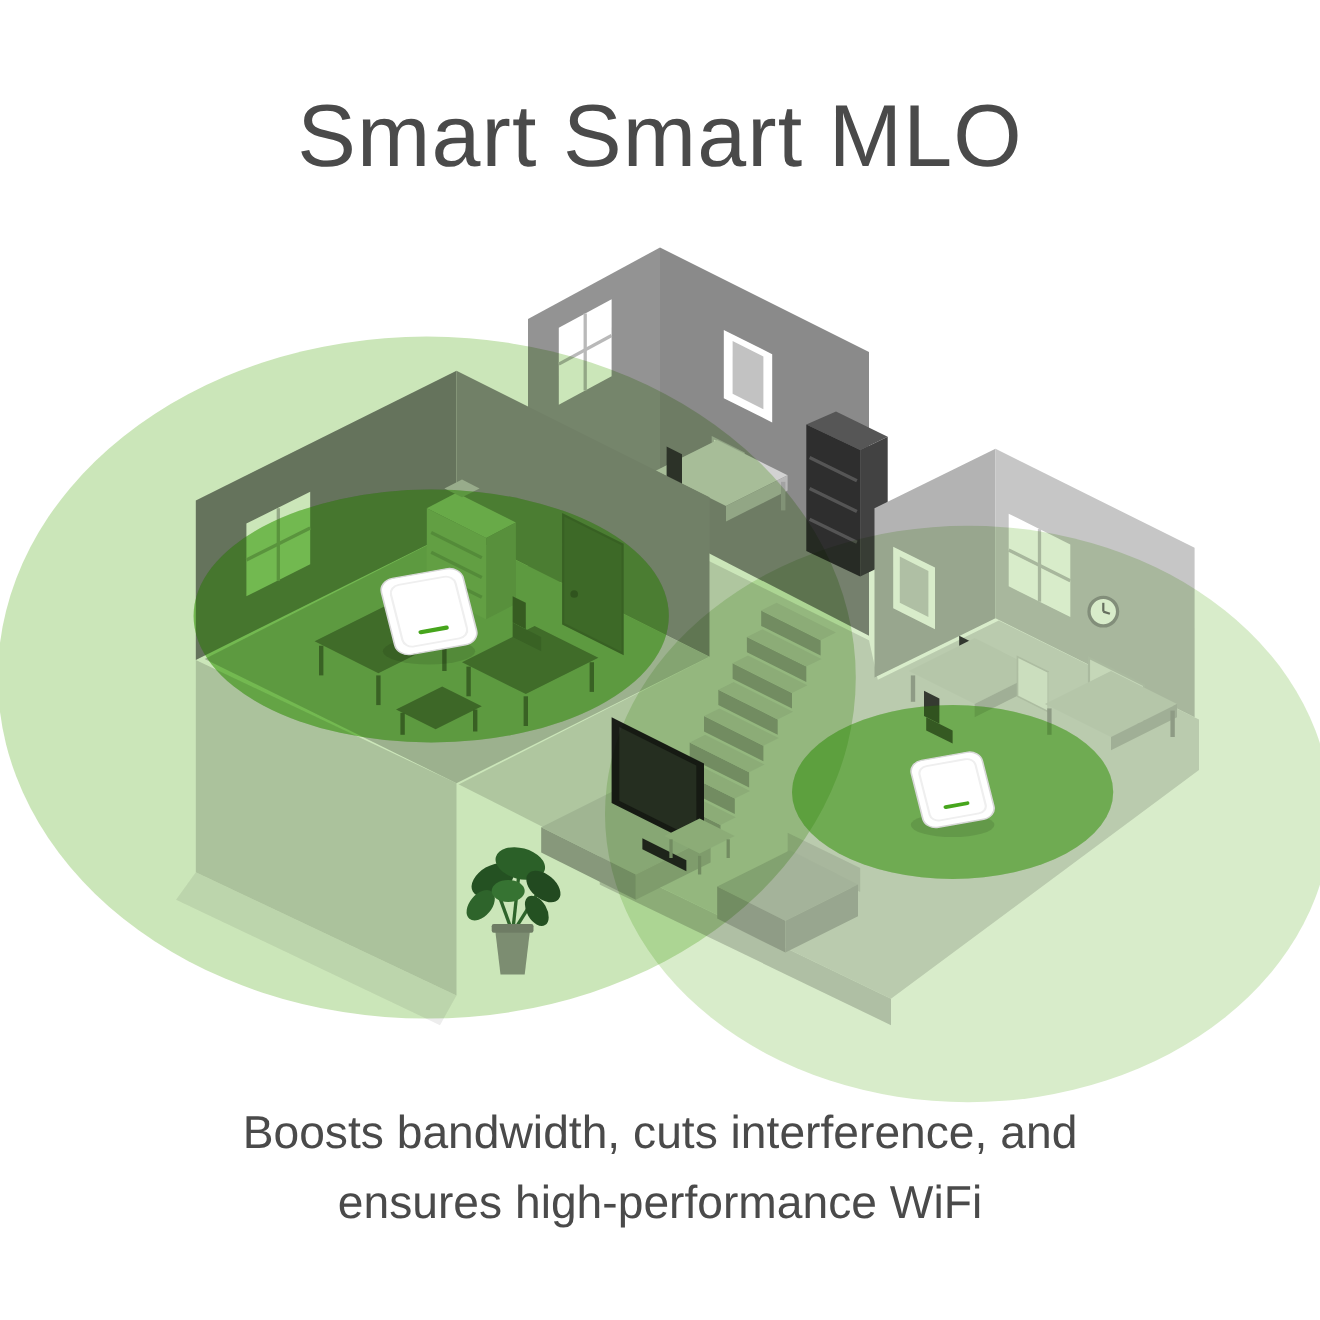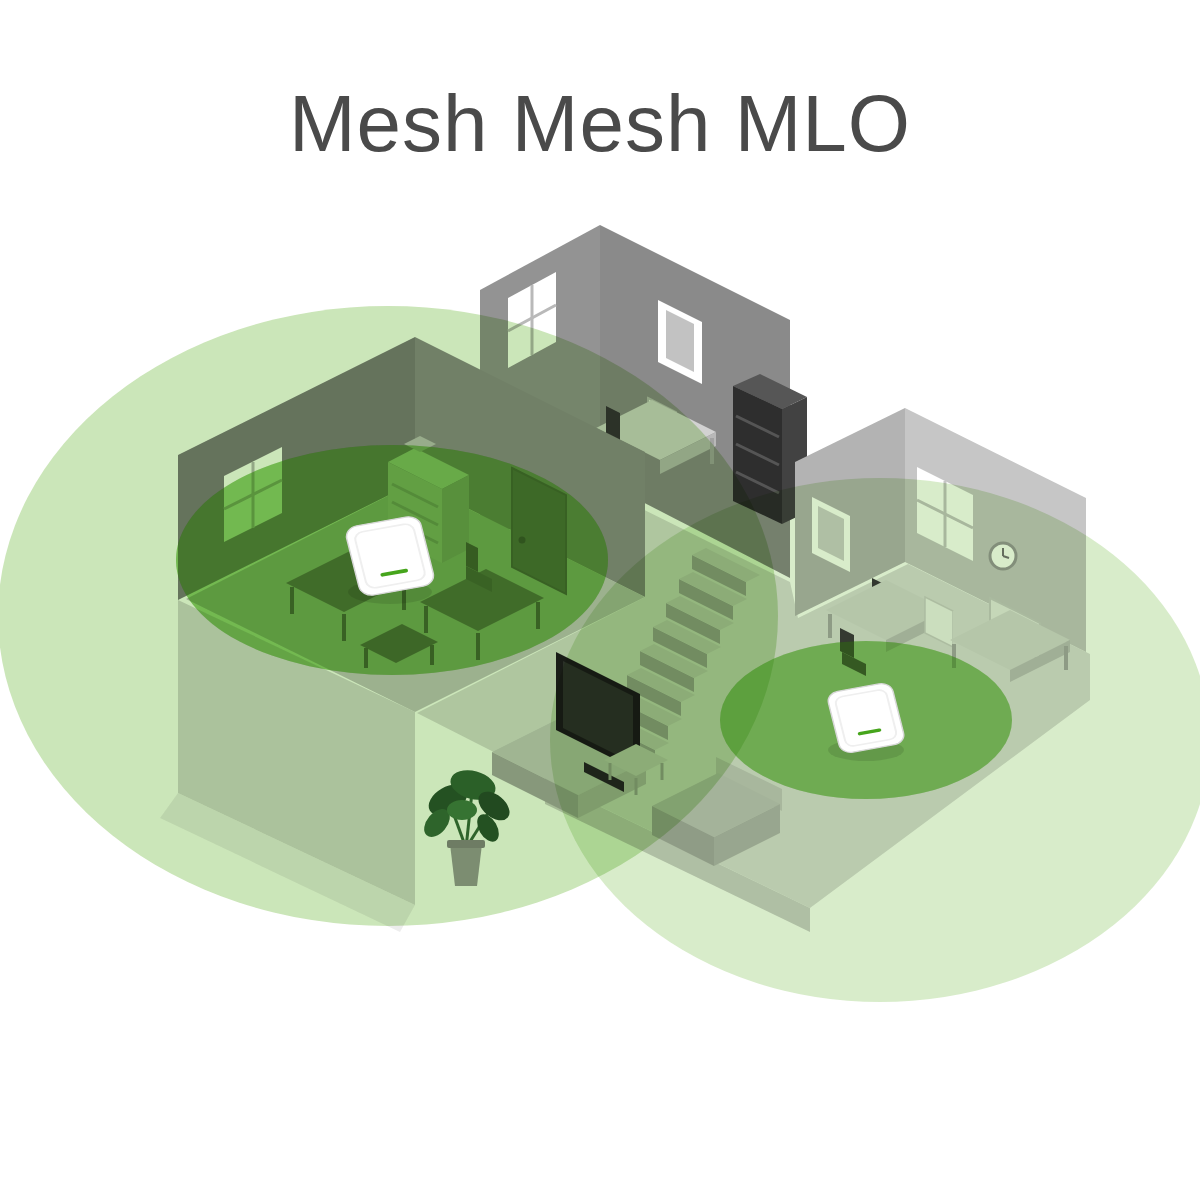--- a/index.html
+++ b/index.html
@@ -286,16 +286,20 @@
     <g transform="translate(866,718)">
       <ellipse cx="0" cy="32" rx="38" ry="11" fill="#000000" opacity="0.10"></ellipse>
       <g transform="scale(1,0.84) rotate(-12)">
         <rect x="-33" y="-37" width="66" height="74" rx="12" fill="#ffffff" stroke="#d8d8d8" stroke-width="1.5"></rect>
         <rect x="-26" y="-30" width="52" height="60" rx="8" fill="none" stroke="#efefef" stroke-width="2"></rect>
         <rect x="-12" y="15" width="24" height="4" rx="2" style="fill:var(--coverage-inner-green)"></rect>
       </g>
     </g>
   </svg>
 
-  <div class="title">Mesh Mesh MLO</div>
-
+  <div class="title">Smart Smart MLO</div>
+
+  <div class="caption">
+    <div>Boosts bandwidth, cuts interference, and</div>
+    <div>ensures high-performance WiFi</div>
+  </div>
 
 </div>
 
 </body></html>

